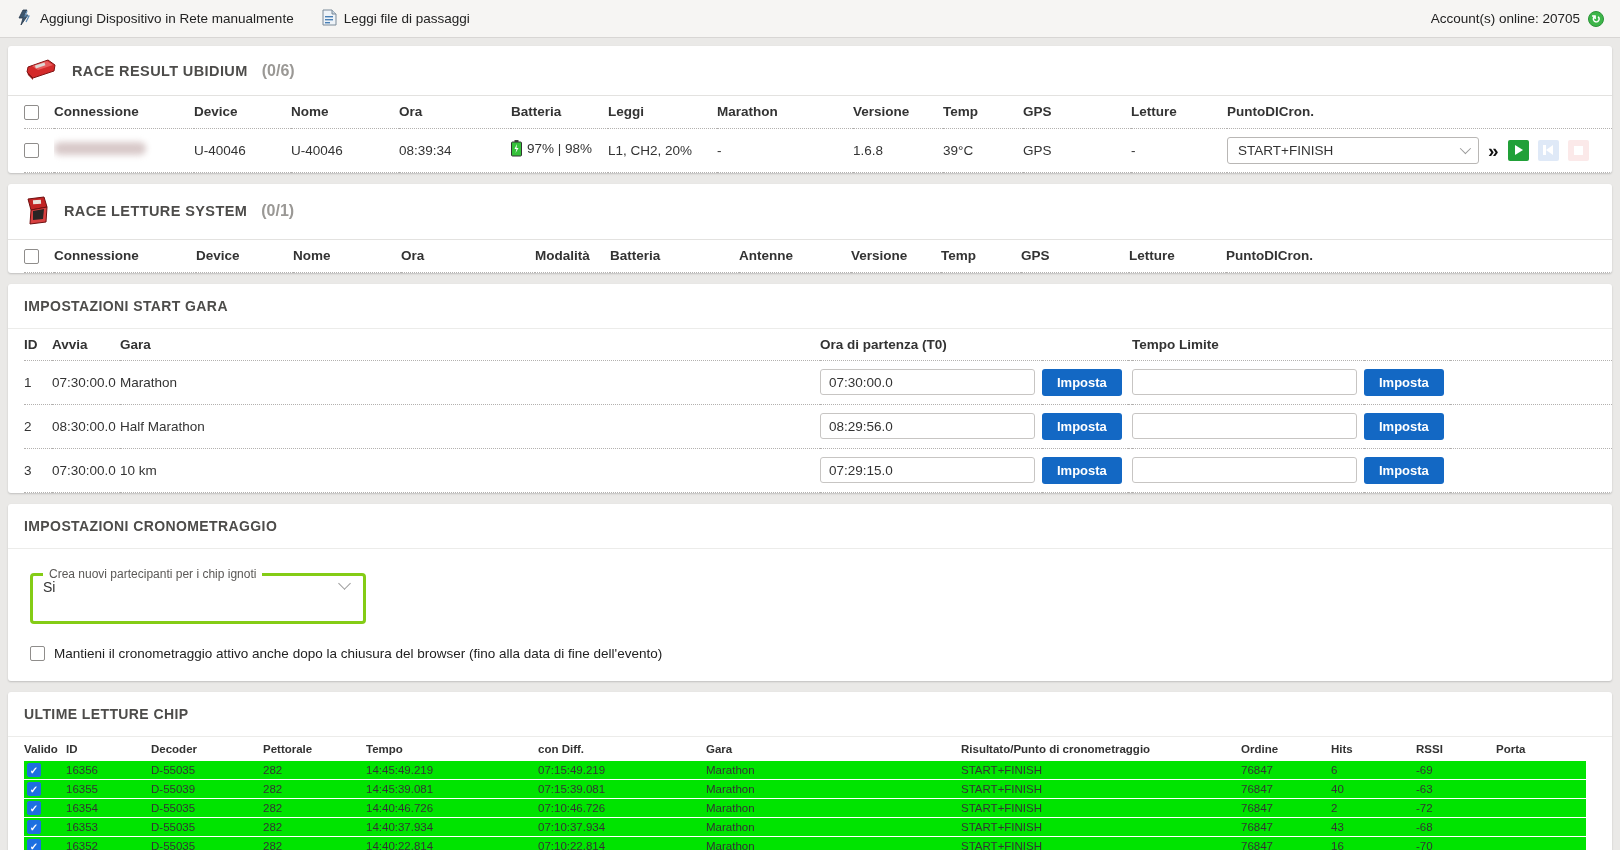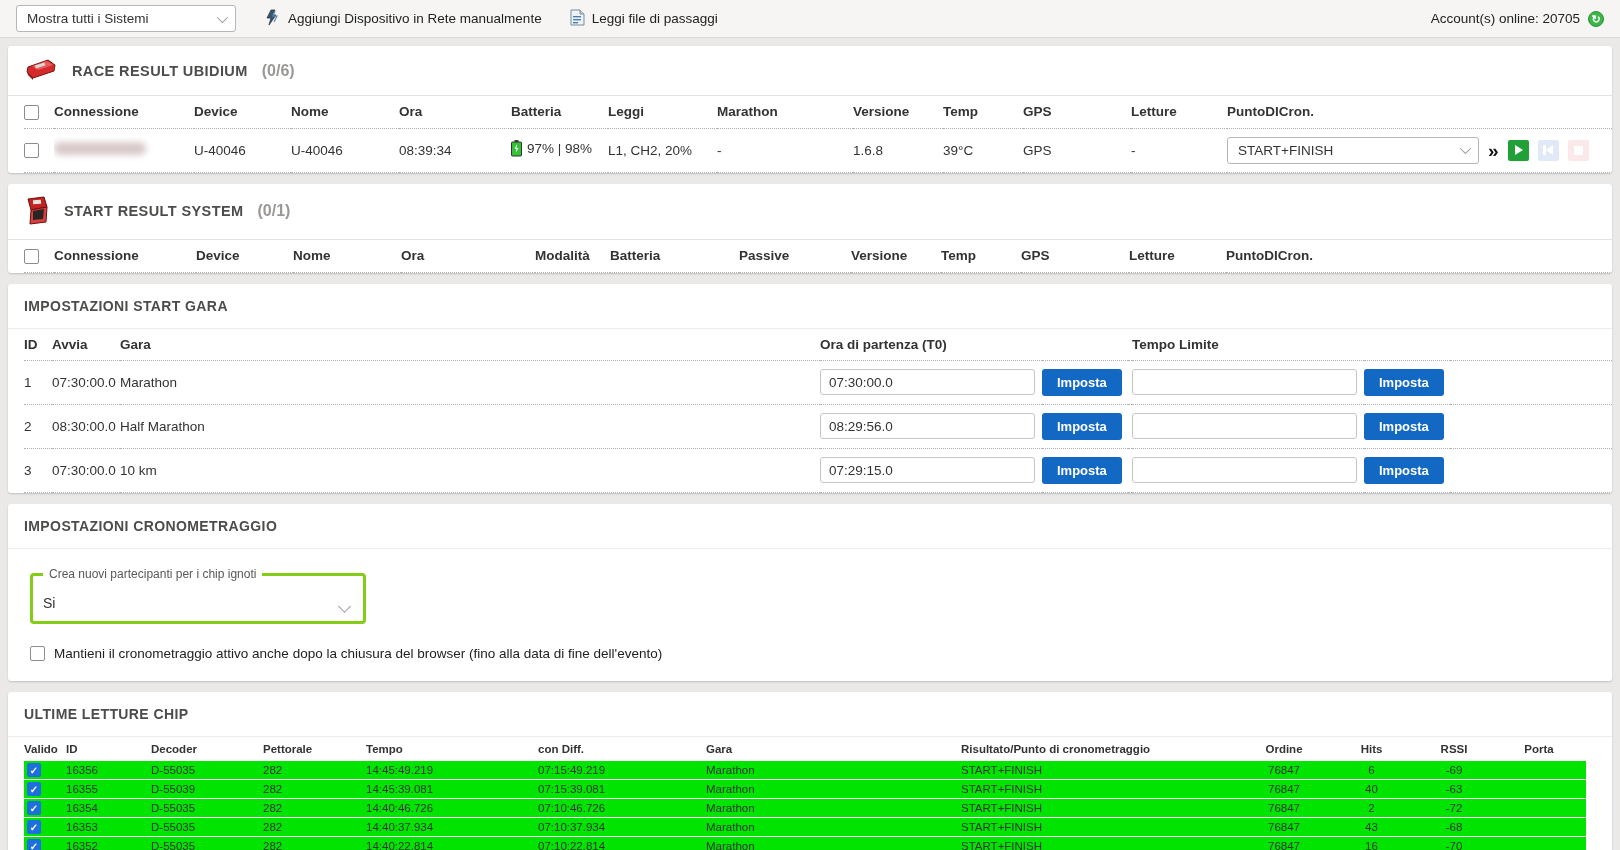--- a/index.html
+++ b/index.html
@@ -148,52 +148,48 @@
     padding: 3px 10px 10px 10px;
     position: relative;
     margin: 8px 0 22px 6px;
   }
   .fieldset .legend {
     position: absolute; top: -9px; left: 10px;
     background: #fff; padding: 0 6px;
     font-size: 12px; color: #5a5856;
   }
   .fieldset-value {
-    display: flex; align-items: flex-end;
+    display: flex; align-items: flex-start;
     height: 32px; font-size: 14px; color: #333;
     cursor: pointer;
   }
   .fieldset-value .chev {
     width: 9px; height: 9px;
     border-right: 1.5px solid #9a9a9a; border-bottom: 1.5px solid #9a9a9a;
     transform: rotate(45deg); margin-left: auto; margin-right: 4px;
   }
   .keep-row { display: flex; gap: 9px; padding-left: 6px; font-size: 13.5px; color: #222; }
   
   .letture-table { width: 1562px; }
   .letture-table th { font-size: 11.5px; padding: 6px 4px 6px 0; border-bottom: none; }
   .letture-table td {
     font-size: 11.5px; padding: 2px 4px 2px 0;
     background: #00e400;
     border-bottom: 1px dotted #fff;
     height: 19px;
   }
-  .letture-table .c { text-align: center; }
+  .letture-table .c { text-align: left; }
   .letture-table .cb.checked { width: 14px; height: 14px; line-height: 13px; font-size: 10px; margin-left: 3px; }
   
   .doc-icon, .bolt-icon { display: inline-block; }
 </style>
 </head>
 <body>
 
 <div class="toolbar">
-  <div class="select sys-select">
-    <span>Mostra tutti i Sistemi</span>
-    <span class="chev"></span>
-  </div>
   <div class="tool-item">
     <span class="bolt-icon">
       <svg width="17" height="17" viewBox="0 0 17 17">
           <path d="M7 1 L3 9 L7 9 L5 16 L12 6 L8 6 L11 1 Z" fill="#3c566e" stroke="#24364a" stroke-width="0.8"></path>
           <path d="M11 2 L9 7 L13 7 L10 13" fill="none" stroke="#5f8cb4" stroke-width="1.2"></path>
         </svg>
     </span>
     <span>Aggiungi Dispositivo in Rete manualmente</span>
   </div>
   <div class="tool-item">
@@ -311,21 +307,21 @@
   <div class="card">
     <div class="card-head">
       <span>
         <svg width="26" height="30" viewBox="0 0 26 30">
             <polygon points="4,4 20,2 23,12 7,15" fill="#c22424" stroke="#6e0f0f" stroke-width="1"></polygon>
             <polygon points="7,15 23,12 22,27 6,29" fill="#d84040" stroke="#6e0f0f" stroke-width="1"></polygon>
             <polygon points="9,16 20,14 19,24 9,25" fill="#2a2424"></polygon>
             <rect x="9" y="5" width="8" height="4" fill="#e8e2dc" transform="rotate(-4 13 7)"></rect>
           </svg>
       </span>
-      <span class="card-title">START RESULT SYSTEM</span>
+      <span class="card-title">RACE LETTURE SYSTEM</span>
       <span class="card-count">(0/1)</span>
     </div>
     <table>
       <colgroup>
         <col style="width:30px">
           <col style="width:142px">
           <col style="width:97px">
           <col style="width:108px">
         <col style="width:134px">
           <col style="width:75px">
@@ -339,21 +335,21 @@
       </colgroup>
       <tbody>
           <tr>
         <th><span class="cb"></span></th>
         <th>Connessione</th>
         <th>Device</th>
         <th>Nome</th>
         <th>Ora</th>
         <th>Modalità</th>
         <th>Batteria</th>
-        <th>Passive</th>
+        <th>Antenne</th>
         <th>Versione</th>
         <th>Temp</th>
         <th>GPS</th>
         <th>Letture</th>
         <th>PuntoDICron.</th>
       </tr>
     </tbody>
       </table>
   </div>
 

